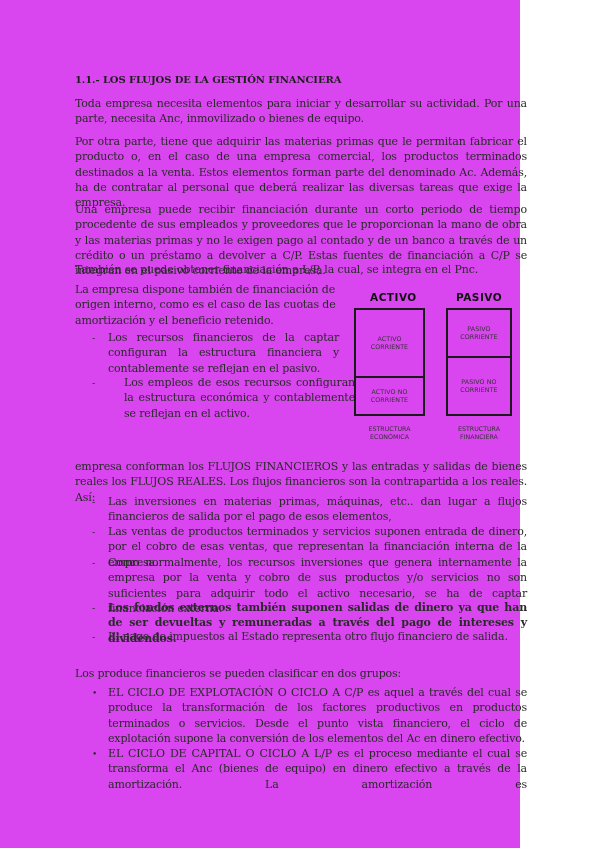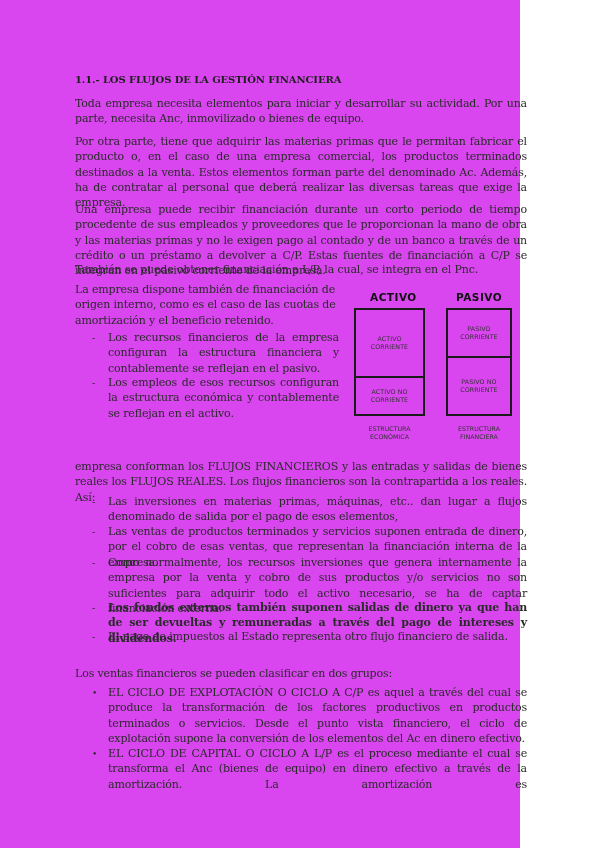--- a/index.html
+++ b/index.html
@@ -32,23 +32,23 @@
 
   <div class="txt justify" style="left:75px; top:134px; width:452px;">Por otra parte, tiene que adquirir las materias primas que le permitan fabricar el producto o, en el caso de una empresa comercial, los productos terminados destinados a la venta. Estos elementos forman parte del denominado Ac. Además, ha de contratar al personal que deberá realizar las diversas tareas que exige la empresa.</div>
 
   <div class="txt justify" style="left:75px; top:202px; width:452px;">Una empresa puede recibir financiación durante un corto periodo de tiempo procedente de sus empleados y proveedores que le proporcionan la mano de obra y las materias primas y no le exigen pago al contado y de un banco a través de un crédito o un préstamo a devolver a C/P. Estas fuentes de financiación a C/P se integran en el pasivo corriente de la empresa.</div>
 
   <div class="txt" style="left:75px; top:262px; width:452px;">También se puede obtener financiación a L/P, la cual, se integra en el Pnc.</div>
 
   <div class="txt" style="left:75px; top:282px; width:270px;">La empresa dispone también de financiación de origen interno, como es el caso de las cuotas de amortización y el beneficio retenido.</div>
 
   <span class="dash" style="left:92px; top:332px;">-</span>
-  <div class="txt justify" style="left:108px; top:330px; width:231px;">Los recursos financieros de la empresa configuran la estructura financiera y contablemente se reflejan en el pasivo.</div>
+  <div class="txt justify" style="left:108px; top:330px; width:231px;">Los recursos financieros de la captar configuran la estructura financiera y contablemente se reflejan en el pasivo.</div>
   <span class="dash" style="left:92px; top:377px;">-</span>
-  <div class="txt justify" style="left:108px; top:375px; width:231px;">Los empleos de esos recursos configuran la estructura económica y contablemente se reflejan en el activo.</div>
+  <div class="txt justify" style="left:124px; top:375px; width:231px;">Los empleos de esos recursos configuran la estructura económica y contablemente se reflejan en el activo.</div>
 
   <div class="diagram">
     <div class="dia-title" style="left:25px; top:6px;text-align:center;">ACTIVO</div>
     <div class="box" style="left:9px; top:23px; width:71px; height:108px;">
       <div class="cell" style="top:0; height:66px; padding:0 10px;">ACTIVO CORRIENTE</div>
       <div class="divider" style="top:66px;"></div>
       <div class="cell" style="top:68px; height:36px; padding:0 4px;">ACTIVO NO CORRIENTE</div>
     </div>
     <div class="caption" style="left:9px; top:140px; width:71px;">ESTRUCTURA ECONÓMICA</div>
 
@@ -57,35 +57,35 @@
       <div class="cell" style="top:0; height:46px; padding:0 8px;">PASIVO CORRIENTE</div>
       <div class="divider" style="top:46px;"></div>
       <div class="cell" style="top:48px; height:56px; padding:0 4px;">PASIVO NO CORRIENTE</div>
     </div>
     <div class="caption" style="left:101px; top:140px; width:66px;">ESTRUCTURA FINANCIERA</div>
   </div>
 
   <div class="txt justify" style="left:75px; top:459px; width:452px;">empresa conforman los FLUJOS FINANCIEROS y las entradas y salidas de bienes reales los FLUJOS REALES. Los flujos financieros son la contrapartida a los reales. Así:</div>
 
   <span class="dash" style="left:92px; top:496px;">-</span>
-  <div class="txt justify" style="left:108px; top:494px; width:419px;">Las inversiones en materias primas, máquinas, etc.. dan lugar a flujos denominado de salida por el pago de esos elementos,</div>
+  <div class="txt justify" style="left:108px; top:494px; width:419px;">Las inversiones en materias primas, máquinas, etc.. dan lugar a flujos financieros de salida por el pago de esos elementos,</div>
 
   <span class="dash" style="left:92px; top:526px;">-</span>
   <div class="txt justify" style="left:108px; top:524px; width:419px;">Las ventas de productos terminados y servicios suponen entrada de dinero, por el cobro de esas ventas, que representan la financiación interna de la empresa.</div>
 
   <span class="dash" style="left:92px; top:557px;">-</span>
   <div class="txt justify" style="left:108px; top:555px; width:419px;">Como normalmente, los recursos inversiones que genera internamente la empresa por la venta y cobro de sus productos y/o servicios no son suficientes para adquirir todo el activo necesario, se ha de captar financiación externa.</div>
 
   <span class="dash" style="left:92px; top:602px;">-</span>
   <div class="txt justify" style="left:108px; top:600px; width:419px;font-weight:bold;">Los fondos externos también suponen salidas de dinero ya que han de ser devueltas y remuneradas a través del pago de intereses y dividendos.</div>
 
   <span class="dash" style="left:92px; top:631px;">-</span>
   <div class="txt" style="left:108px; top:629px; width:419px;">El pago de impuestos al Estado representa otro flujo financiero de salida.</div>
 
-  <div class="txt" style="left:75px; top:666px; width:452px;">Los ventas financieros se pueden clasificar en dos grupos:</div>
+  <div class="txt" style="left:75px; top:666px; width:452px;">Los produce financieros se pueden clasificar en dos grupos:</div>
 
   <span class="bul" style="left:92px; top:688px;">•</span>
   <div class="txt justify" style="left:108px; top:685px; width:419px;">EL CICLO DE EXPLOTACIÓN O CICLO A C/P es aquel a través del cual se produce la transformación de los factores productivos en productos terminados o servicios. Desde el punto vista financiero, el ciclo de explotación supone la conversión de los elementos del Ac en dinero efectivo.</div>
 
   <span class="bul" style="left:92px; top:749px;">•</span>
   <div class="txt" style="left:108px; top:746px; width:419px; text-align:justify; text-align-last:justify;">EL CICLO DE CAPITAL O CICLO A L/P es el proceso mediante el cual se transforma el Anc (bienes de equipo) en dinero efectivo a través de la amortización. La amortización es</div>
 
 </div>
 
 </body></html>

